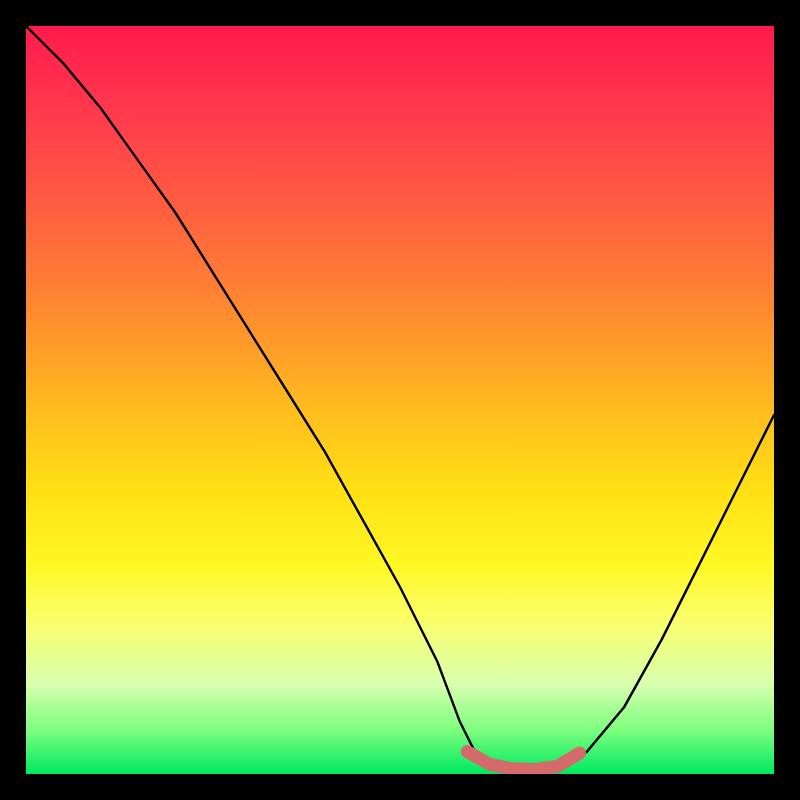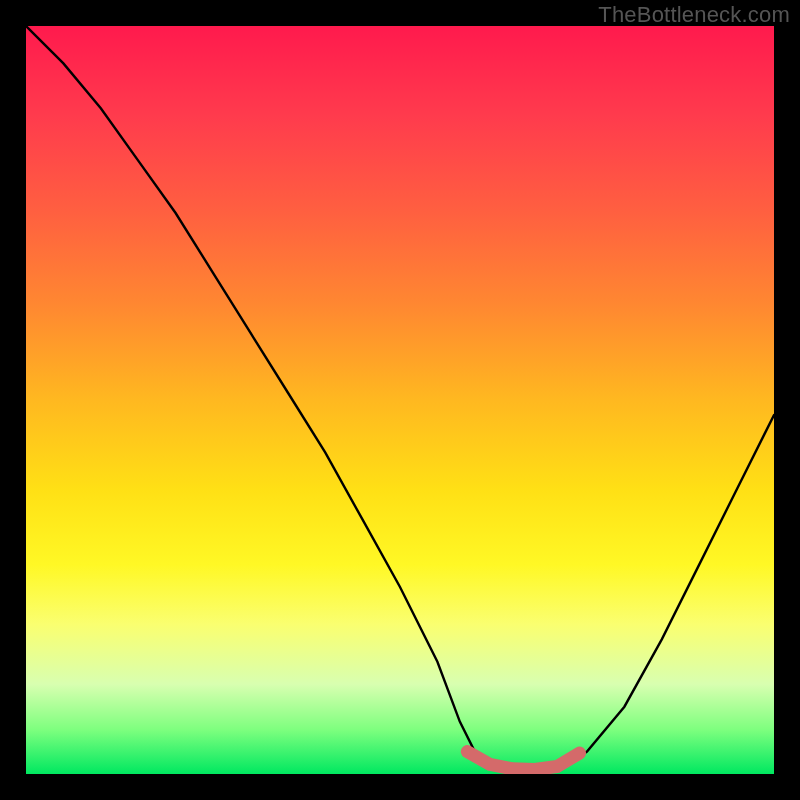--- a/index.html
+++ b/index.html
@@ -69,14 +69,13 @@
 <body>
 
 <div class="frame">
   <div class="plot-area">
     <div class="gradient"></div>
     <svg class="curve-svg" viewBox="0 0 748 748" preserveAspectRatio="none">
       <path fill="none" stroke="#000" stroke-width="2.4" stroke-linecap="round" d="M0.0 0.0 L37.4 37.4 L74.8 82.3 L112.2 134.6 L149.6 187.0 L187.0 246.8 L224.4 306.7 L261.8 366.5 L299.2 426.4 L336.6 493.7 L374.0 561.0 L411.4 635.8 L433.8 695.6 L448.8 725.6 L471.2 740.5 L501.2 744.3 L523.6 744.3 L538.6 740.5 L561.0 725.6 L598.4 680.7 L635.8 613.4 L673.2 538.6 L710.6 463.8 L748.0 389.0"></path>
       <path fill="none" stroke="#d46a6a" stroke-width="13" stroke-linecap="round" d="M441.3 725.6 L463.8 738.3 L486.2 742.8 L508.6 743.5 L531.1 740.5 L553.5 727.1"></path>
     </svg>
   </div>
-  <div class="watermark">TheBottleneck.com</div>
 </div>
 
 </body></html>

